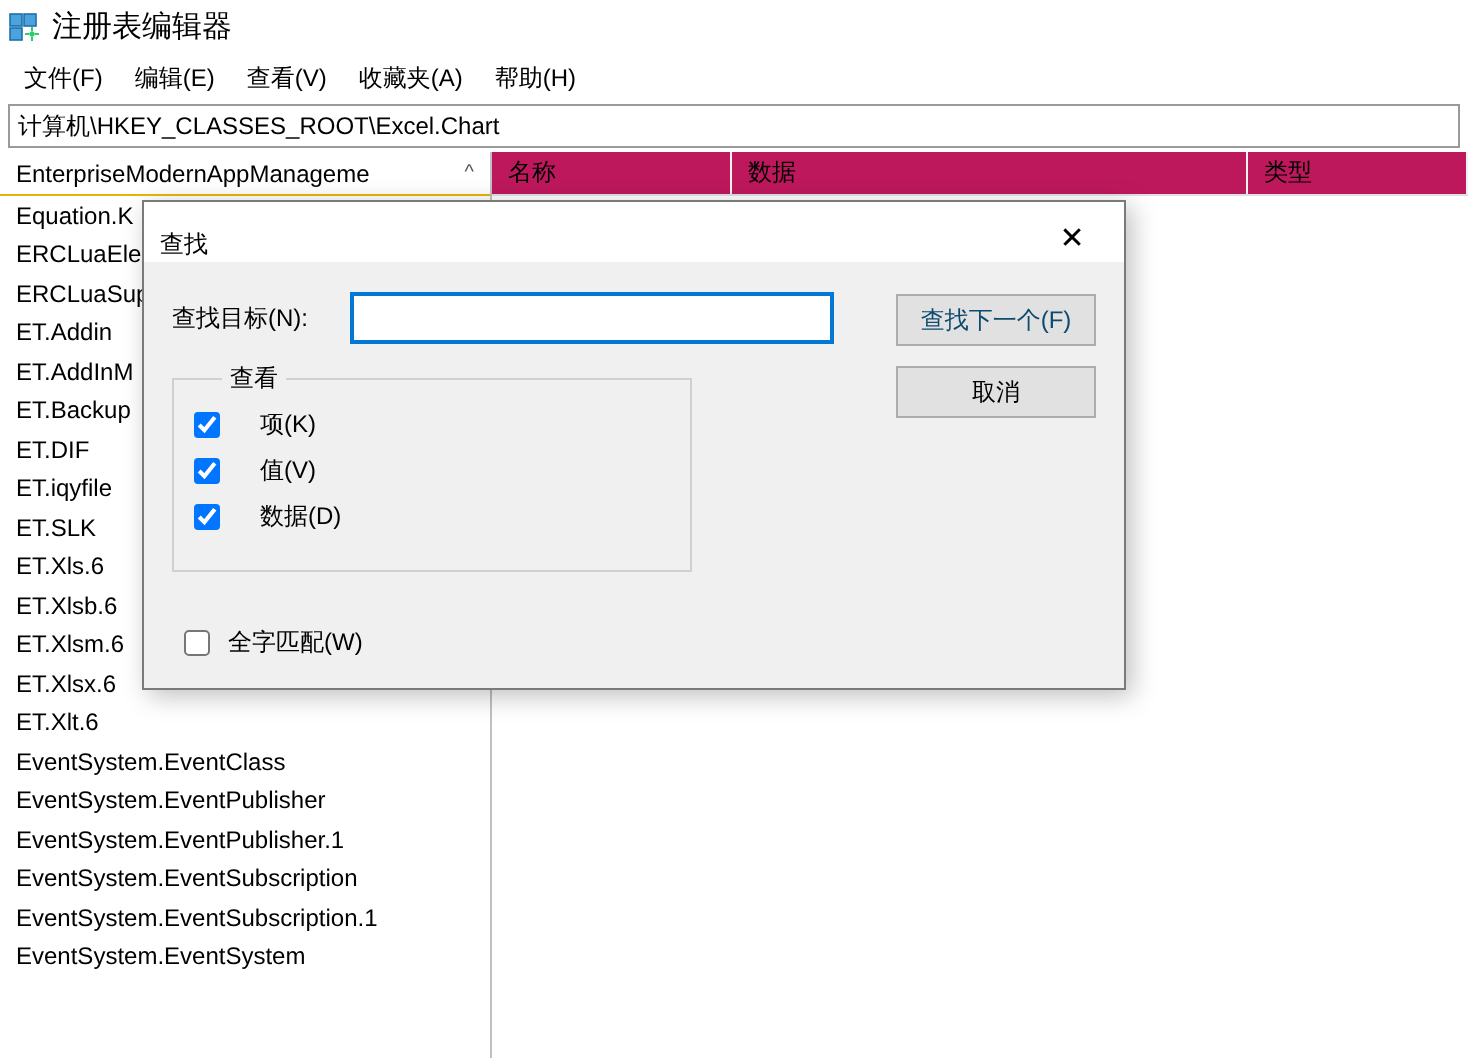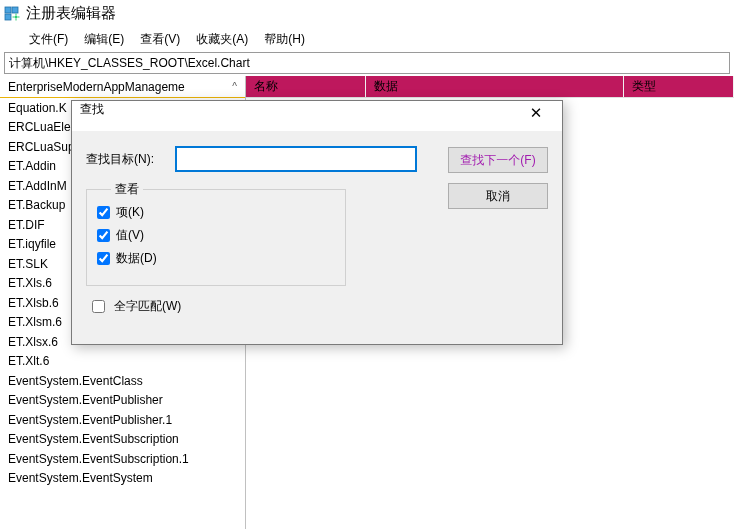--- a/index.html
+++ b/index.html
@@ -26,21 +26,21 @@
     width: 16px; height: 16px;
     margin-right: 6px;
     flex-shrink: 0;
   }
   .titlebar .title { font-size: 15px; }
   .menubar {
     height: 22px;
     display: flex;
     align-items: center;
     background: #fff;
-    padding: 0 21px;
+    padding: 0 4px;
   }
   .menubar .menu-item {
     padding: 2px 8px;
     cursor: default;
   }
   .address-bar {
     height: 22px;
     border: 1px solid #9a9a9a;
     margin: 2px 4px;
     display: flex;
@@ -115,21 +115,21 @@
     top: 100px;
     width: 492px;
     height: 245px;
     background: #f0f0f0;
     border: 1px solid #7a7a7a;
     box-shadow: 3px 3px 12px rgba(0,0,0,.25);
   }
   .dialog-titlebar {
     height: 30px;
     display: flex;
-    align-items: flex-start;
+    align-items: flex-end;
     padding: 0 8px;
     background: #fff;
     font-size: 12px;
   }
   .dialog-titlebar .close {
     margin-left: auto;
     width: 36px; height: 24px;
     display: flex; align-items: center; justify-content: center;
     font-size: 15px;
     cursor: default;
@@ -157,53 +157,53 @@
     height: 26px;
     background: #e1e1e1;
     border: 1px solid #adadad;
     font-size: 12px;
     display: flex;
     align-items: center;
     justify-content: center;
     cursor: default;
     grid-column: 3;
   }
-  .btn.disabled { color: #a21caf; }
+  .btn.disabled { color: #0c4a6e; }
   .fieldset {
     grid-column: 1 / span 2;
     border: 1px solid #d0d0d0;
     padding: 8px 10px 12px 10px;
     position: relative;
     margin-top: 6px;
     width: 260px;
   }
   .fieldset .legend {
     position: absolute;
     top: -9px; left: 24px;
     background: #f0f0f0;
     padding: 0 4px;
     font-size: 12px;
   }
   .check-row {
     display: flex;
     align-items: center;
-    gap: 6px;
+    gap: 20px;
     margin: 6px 0;
     font-size: 12px;
   }
   .check-row input[type=checkbox]{
      width:13px;height:13px;margin:0;
   }
   .full-match {
     grid-column: 1 / span 2;
     display: flex;
     align-items: center;
     gap: 6px;
     font-size: 12px;
-    margin-top: 1px;
+    margin-top: 16px;
     margin-left: 2px;
   }
 </style>
 </head>
 <body>
 
 <div class="titlebar">
   <span class="app-icon">
     <svg viewBox="0 0 16 16" width="16" height="16">
       <rect x="1" y="1" width="6" height="6" fill="#4aa3df" stroke="#1e6fa8" stroke-width="0.8"></rect>

